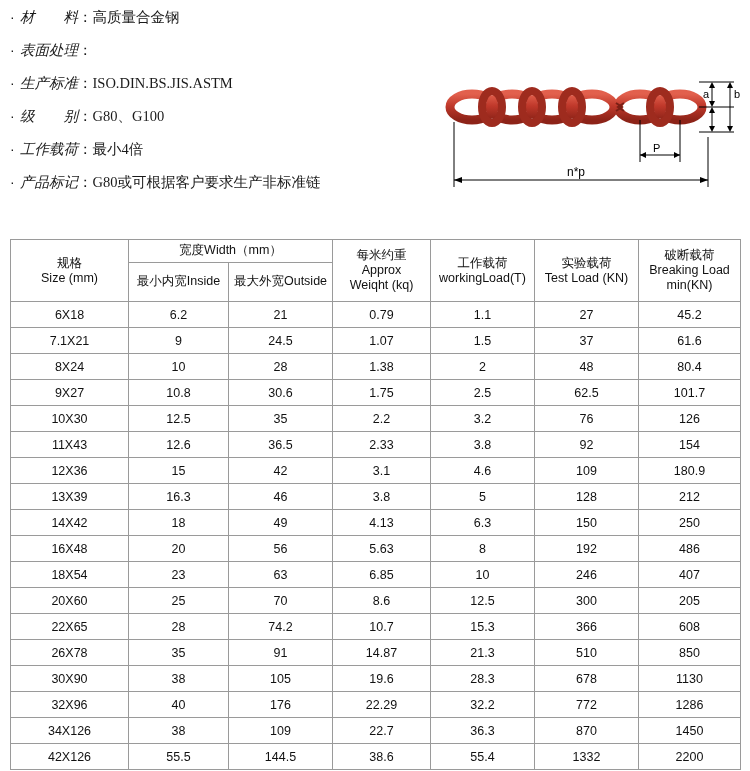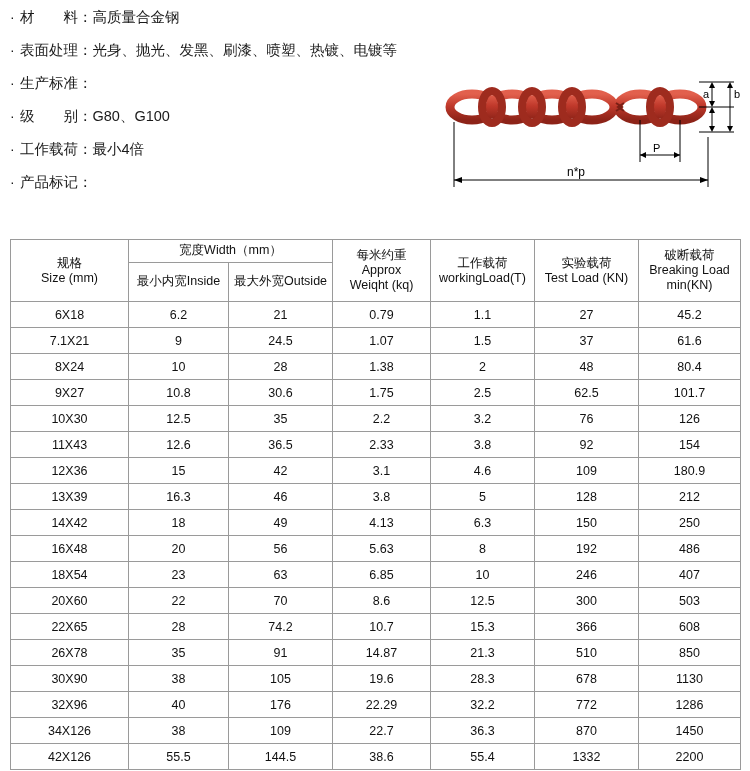--- a/index.html
+++ b/index.html
@@ -39,23 +39,24 @@
   .spec-bullet {
     width: 10px;
     flex: none;
     color: #1a1a1a;
     font-size: 14px;
     line-height: 18px;
   }
   .spec-label {
     flex: none;
     letter-spacing: 0px;
+    font-style: italic;
   }
   .spec-colon { flex: none; }
-  .spec-value { flex: none; }
+  .spec-value { flex: none; font-family: Liberation Serif, serif; }
 
   
   #chain-figure {
     position: absolute;
     right: 6px;
     top: 62px;
     width: 300px;
     height: 150px;
   }
 
@@ -93,43 +94,44 @@
     <div class="spec-row">
       <span class="spec-bullet">·</span>
       <span class="spec-label">材　　料</span>
       <span class="spec-colon">：</span>
       <span class="spec-value">高质量合金钢</span>
     </div>
     <div class="spec-row">
       <span class="spec-bullet">·</span>
       <span class="spec-label">表面处理</span>
       <span class="spec-colon">：</span>
-      <span class="spec-value">光身、抛光、发黑、刷漆、喷塑、热镀、电镀等</span>
     </div>
     <div class="spec-row">
       <span class="spec-bullet">·</span>
       <span class="spec-label">生产标准</span>
       <span class="spec-colon">：</span>
+      <span class="spec-value">ISO.DIN.BS.JIS.ASTM</span>
     </div>
     <div class="spec-row">
       <span class="spec-bullet">·</span>
       <span class="spec-label">级　　别</span>
       <span class="spec-colon">：</span>
       <span class="spec-value">G80、G100</span>
     </div>
     <div class="spec-row">
       <span class="spec-bullet">·</span>
       <span class="spec-label">工作载荷</span>
       <span class="spec-colon">：</span>
       <span class="spec-value">最小4倍</span>
     </div>
     <div class="spec-row">
       <span class="spec-bullet">·</span>
       <span class="spec-label">产品标记</span>
       <span class="spec-colon">：</span>
+      <span class="spec-value">G80或可根据客户要求生产非标准链</span>
     </div>
   </div>
 
   <div id="chain-figure">
     <svg viewBox="0 0 300 150" width="300" height="150" xmlns="http://www.w3.org/2000/svg">
       <defs>
         <linearGradient id="lg" x1="0" y1="0" x2="0" y2="1">
           <stop offset="0%" stop-color="#e2604d"></stop>
           <stop offset="45%" stop-color="#c0392b"></stop>
           <stop offset="100%" stop-color="#8d2318"></stop>
@@ -336,26 +338,26 @@
         <td>18X54</td>
         <td>23</td>
         <td>63</td>
         <td>6.85</td>
         <td>10</td>
         <td>246</td>
         <td>407</td>
       </tr>
       <tr>
         <td>20X60</td>
-        <td>22</td>
+        <td>25</td>
         <td>70</td>
         <td>8.6</td>
         <td>12.5</td>
         <td>300</td>
-        <td>503</td>
+        <td>205</td>
       </tr>
       <tr>
         <td>22X65</td>
         <td>28</td>
         <td>74.2</td>
         <td>10.7</td>
         <td>15.3</td>
         <td>366</td>
         <td>608</td>
       </tr>

